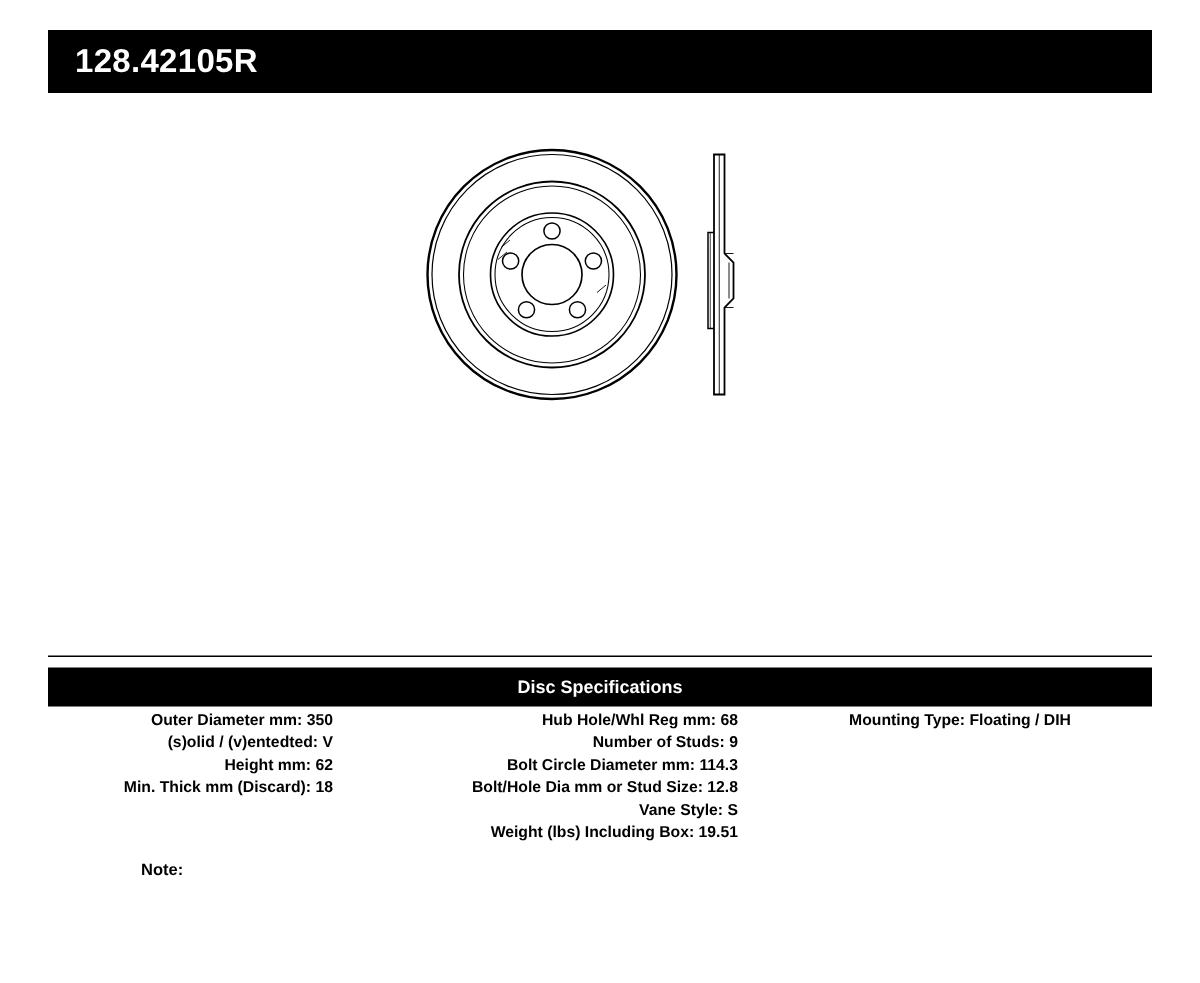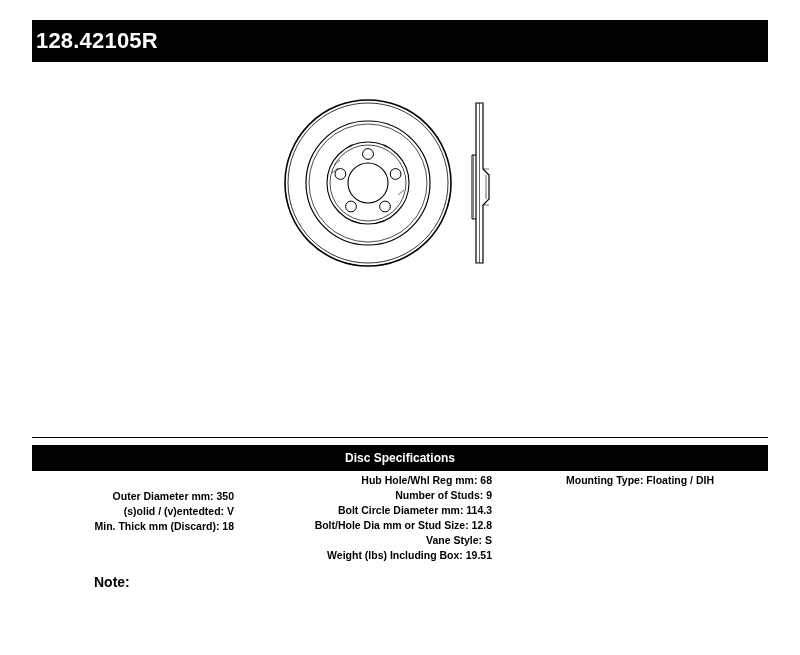--- a/index.html
+++ b/index.html
@@ -28,21 +28,21 @@
     position: absolute;
     left: 32px;
     top: 20px;
     width: 736px;
     height: 42px;
     background: #000000;
     display: flex;
     align-items: center;
     justify-content: space-between;
     box-sizing: border-box;
-    padding: 0 4px;
+    padding: 0 18px;
   }
   .header-part {
     color: #ffffff;
     font-size: 22px;
     font-weight: bold;
     letter-spacing: 0.2px;
     line-height: 1;
   }
   .header-title {
     color: #ffffff;
@@ -85,34 +85,34 @@
     width: 736px;
     height: 120px;
     font-size: 10.5px;
     font-weight: bold;
   }
 
   .col {
     position: absolute;
     top: 0;
   }
-  .col-left  { left: 12px;   width: 190px; text-align: right; margin-top: 16px; }
+  .col-left  { left: 0px;   width: 190px; text-align: right; }
   .col-mid   { left: 215px; width: 245px; text-align: right; }
   .col-right { left: 480px; width: 256px; text-align: center; }
 
   .spec-row {
     line-height: 15px;
     white-space: nowrap;
   }
 
   .note {
     position: absolute;
     left: 62px;
     top: 101px;
-    font-size: 14px;
+    font-size: 11px;
     font-weight: bold;
   }
 
   .hr-line {
     position: absolute;
     left: 32px;
     top: 437px;
     width: 736px;
     height: 1px;
     background: #000000;
@@ -168,20 +168,21 @@
 
   <div class="hr-line"></div>
 
   <div class="specs-title-bar">Disc Specifications</div>
 
   <div class="specs-body">
 
     <div class="col col-left">
       <div class="spec-row">Outer Diameter mm: 350</div>
       <div class="spec-row">(s)olid / (v)entedted: V</div>
+      <div class="spec-row">Height mm: 62</div>
       <div class="spec-row">Min. Thick mm (Discard): 18</div>
     </div>
 
     <div class="col col-mid">
       <div class="spec-row">Hub Hole/Whl Reg mm: 68</div>
       <div class="spec-row">Number of Studs: 9</div>
       <div class="spec-row">Bolt Circle Diameter mm: 114.3</div>
       <div class="spec-row">Bolt/Hole Dia mm or Stud Size: 12.8</div>
       <div class="spec-row">Vane Style: S</div>
       <div class="spec-row">Weight (lbs) Including Box: 19.51</div>

